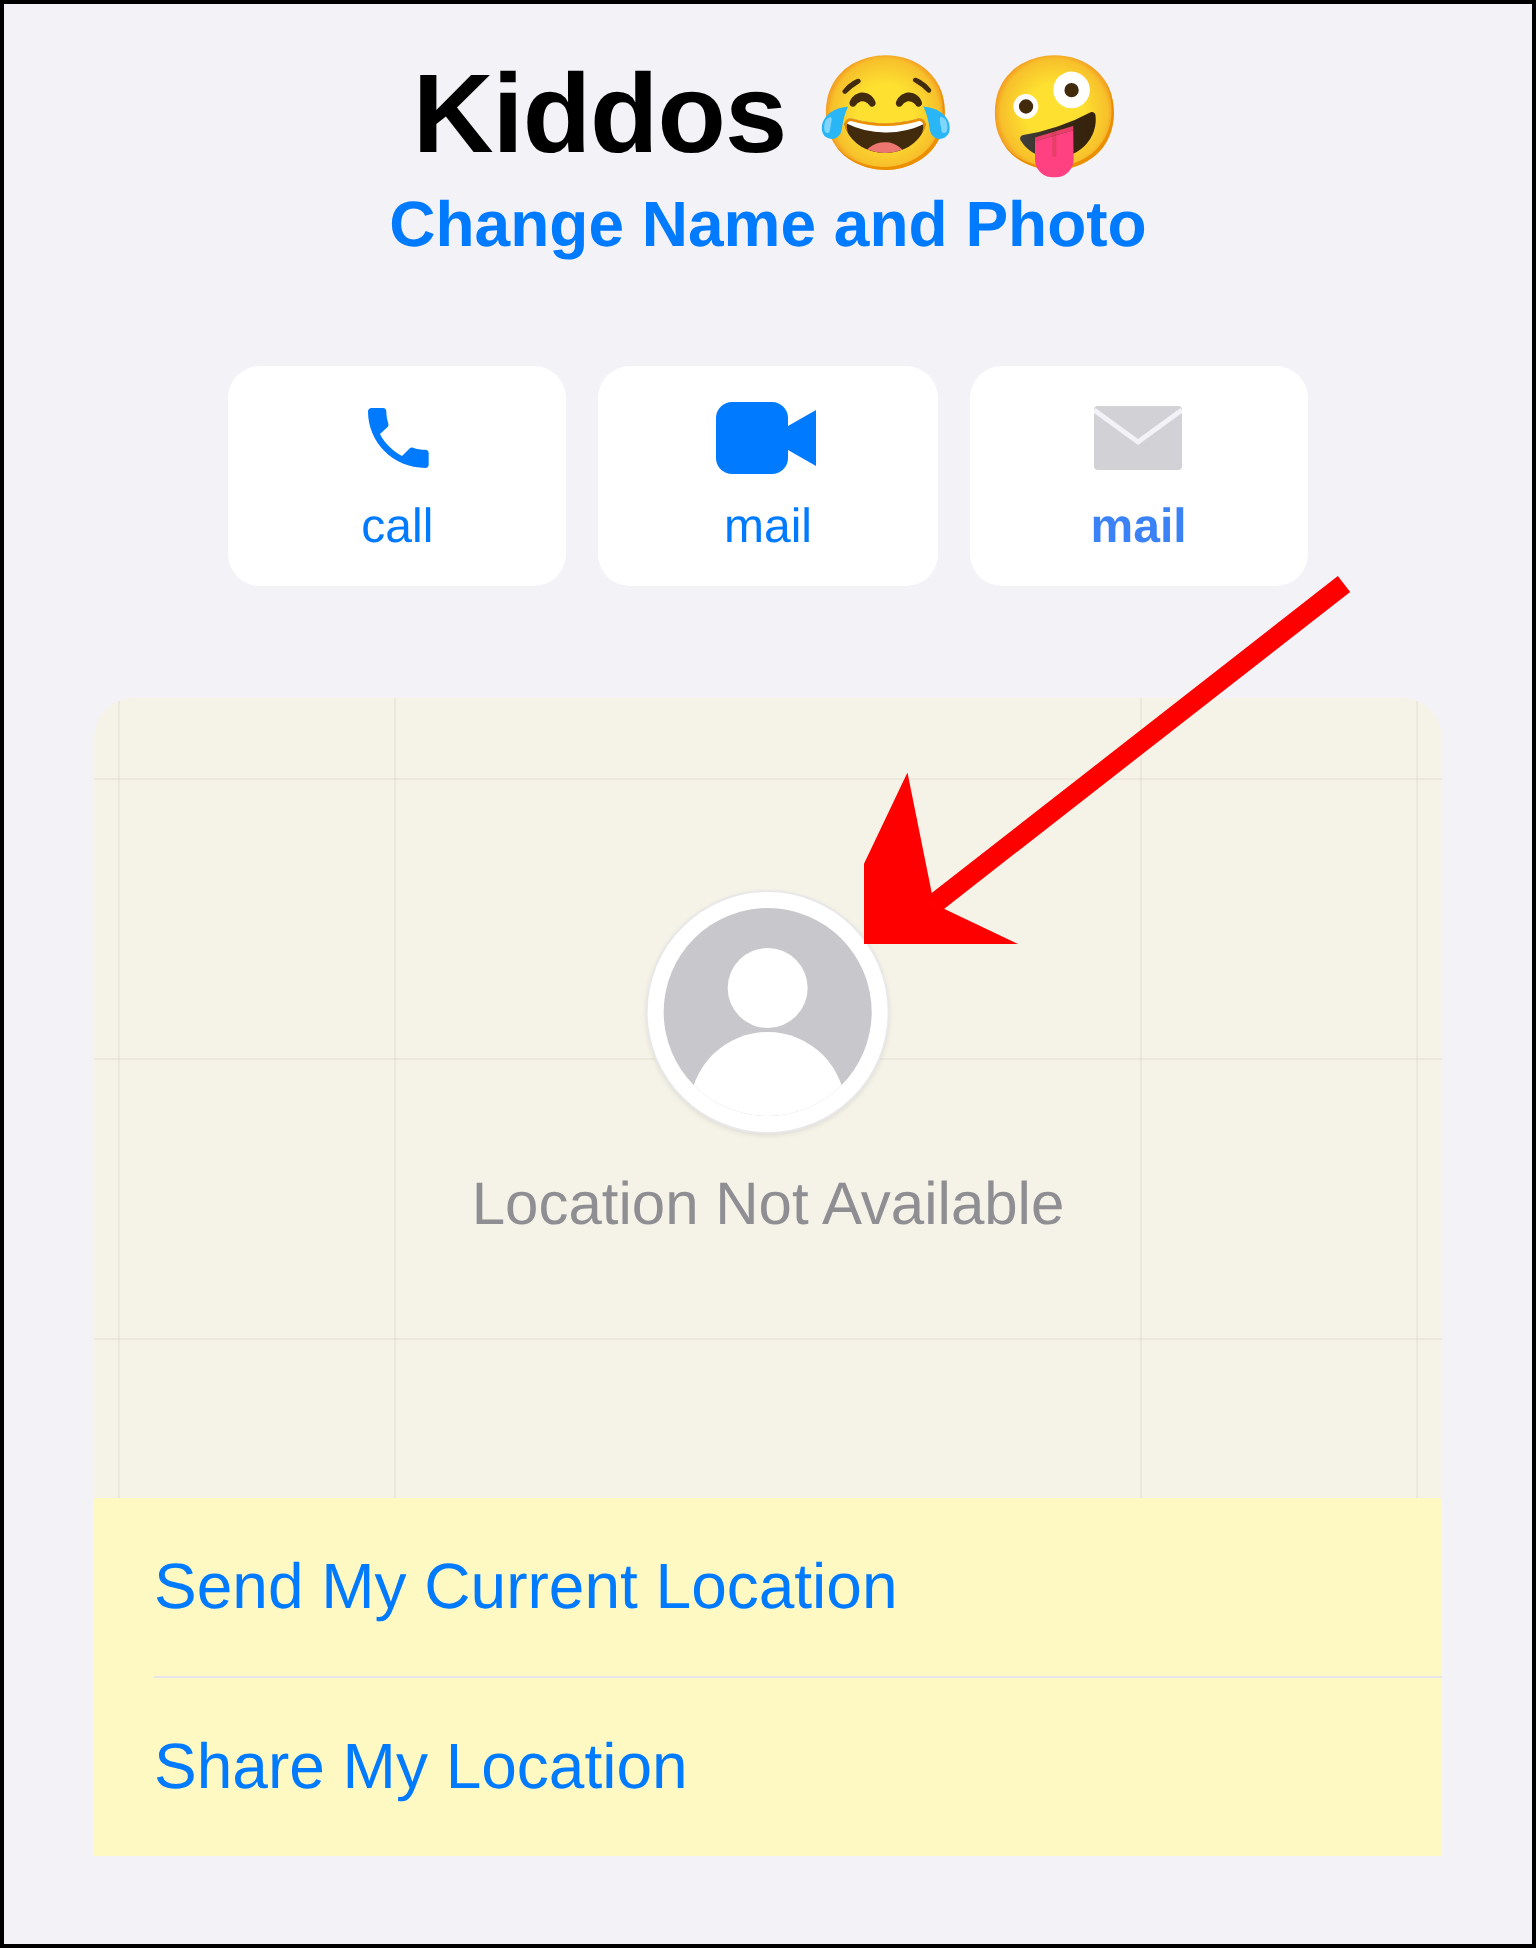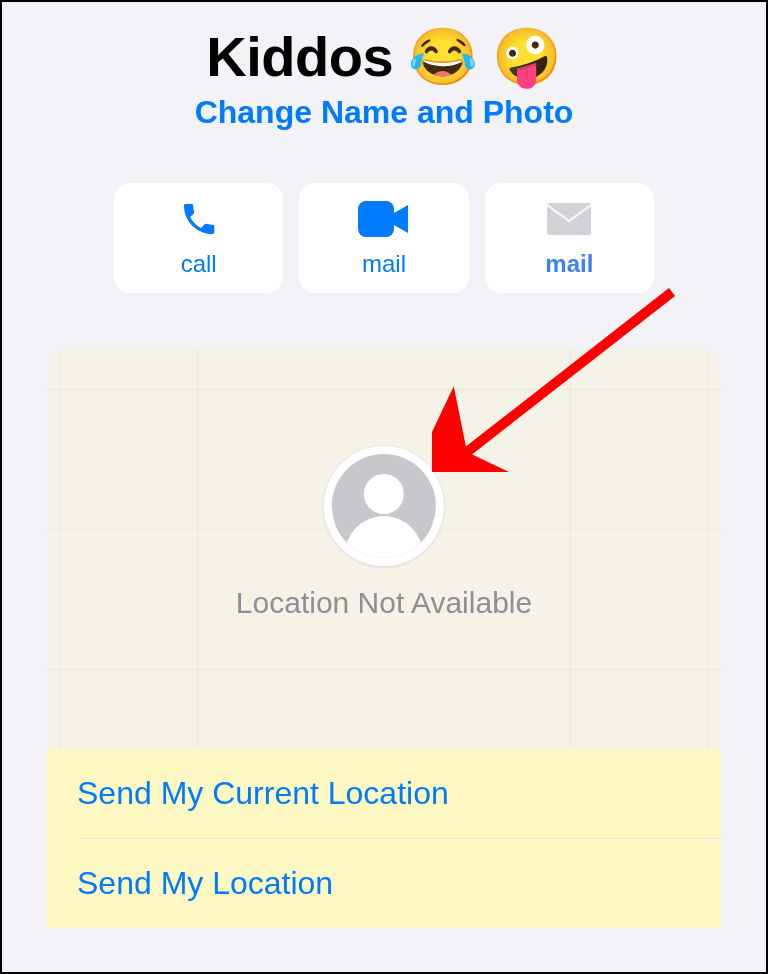--- a/index.html
+++ b/index.html
@@ -197,21 +197,21 @@
     <div class="avatar-pin">
       <div class="avatar-inner"></div>
     </div>
     <div class="loc-na">Location Not Available</div>
   </div>
 </div>
 
 <div class="list-card">
   <div class="list-row">Send My Current Location</div>
   <div class="sep"></div>
-  <div class="list-row">Send My Location</div>
+  <div class="list-row">Share My Location</div>
 </div>
 
 <svg class="arrow" width="260" height="190">
   <defs>
     <marker id="ah" markerWidth="12" markerHeight="12" refX="3" refY="6" orient="auto">
       <path d="M0,0 L12,6 L0,12 L3,6 Z" fill="#ff0000"></path>
     </marker>
   </defs>
   <line x1="240" y1="10" x2="35" y2="170" stroke="#ff0000" stroke-width="10" marker-end="url(#ah)"></line>
 </svg>

